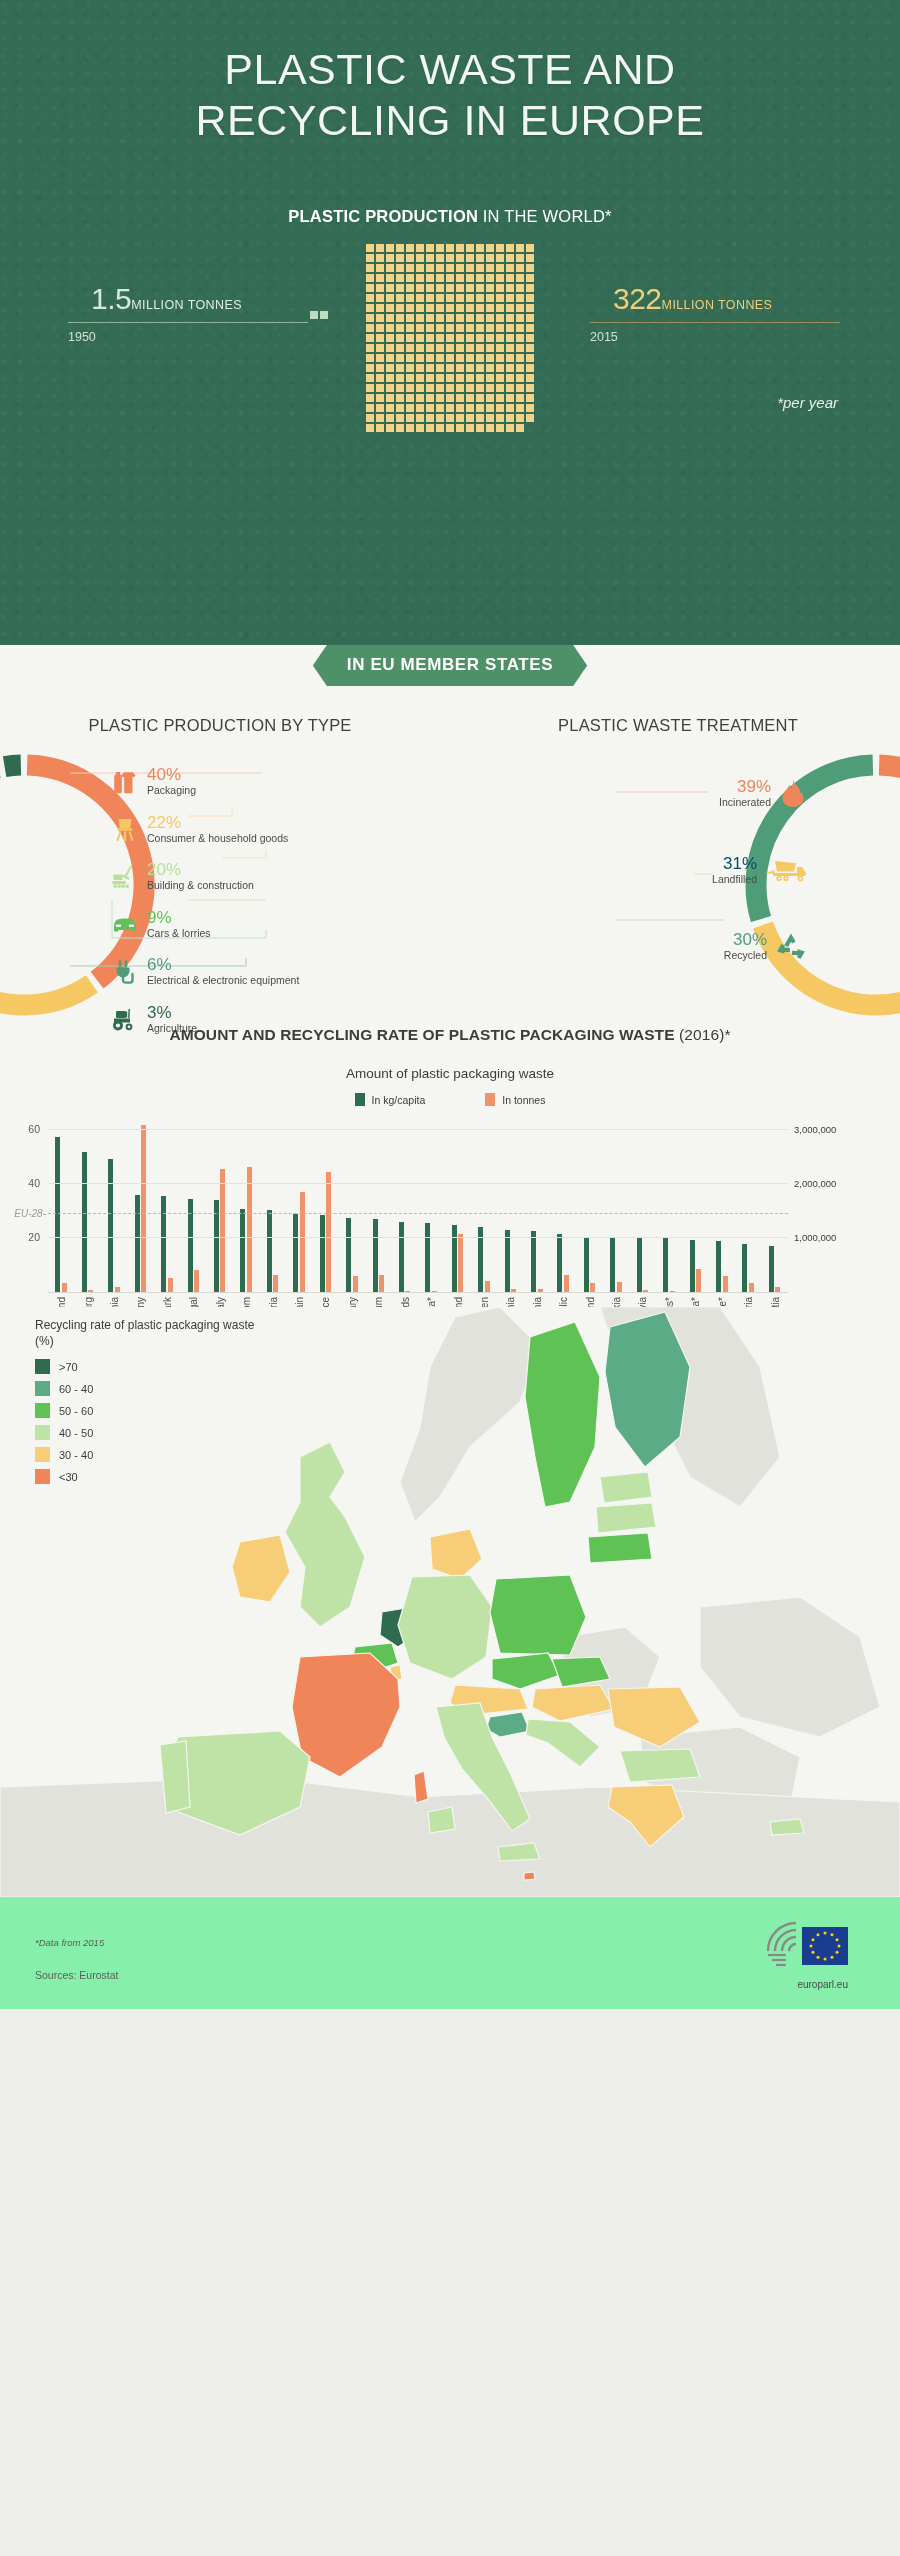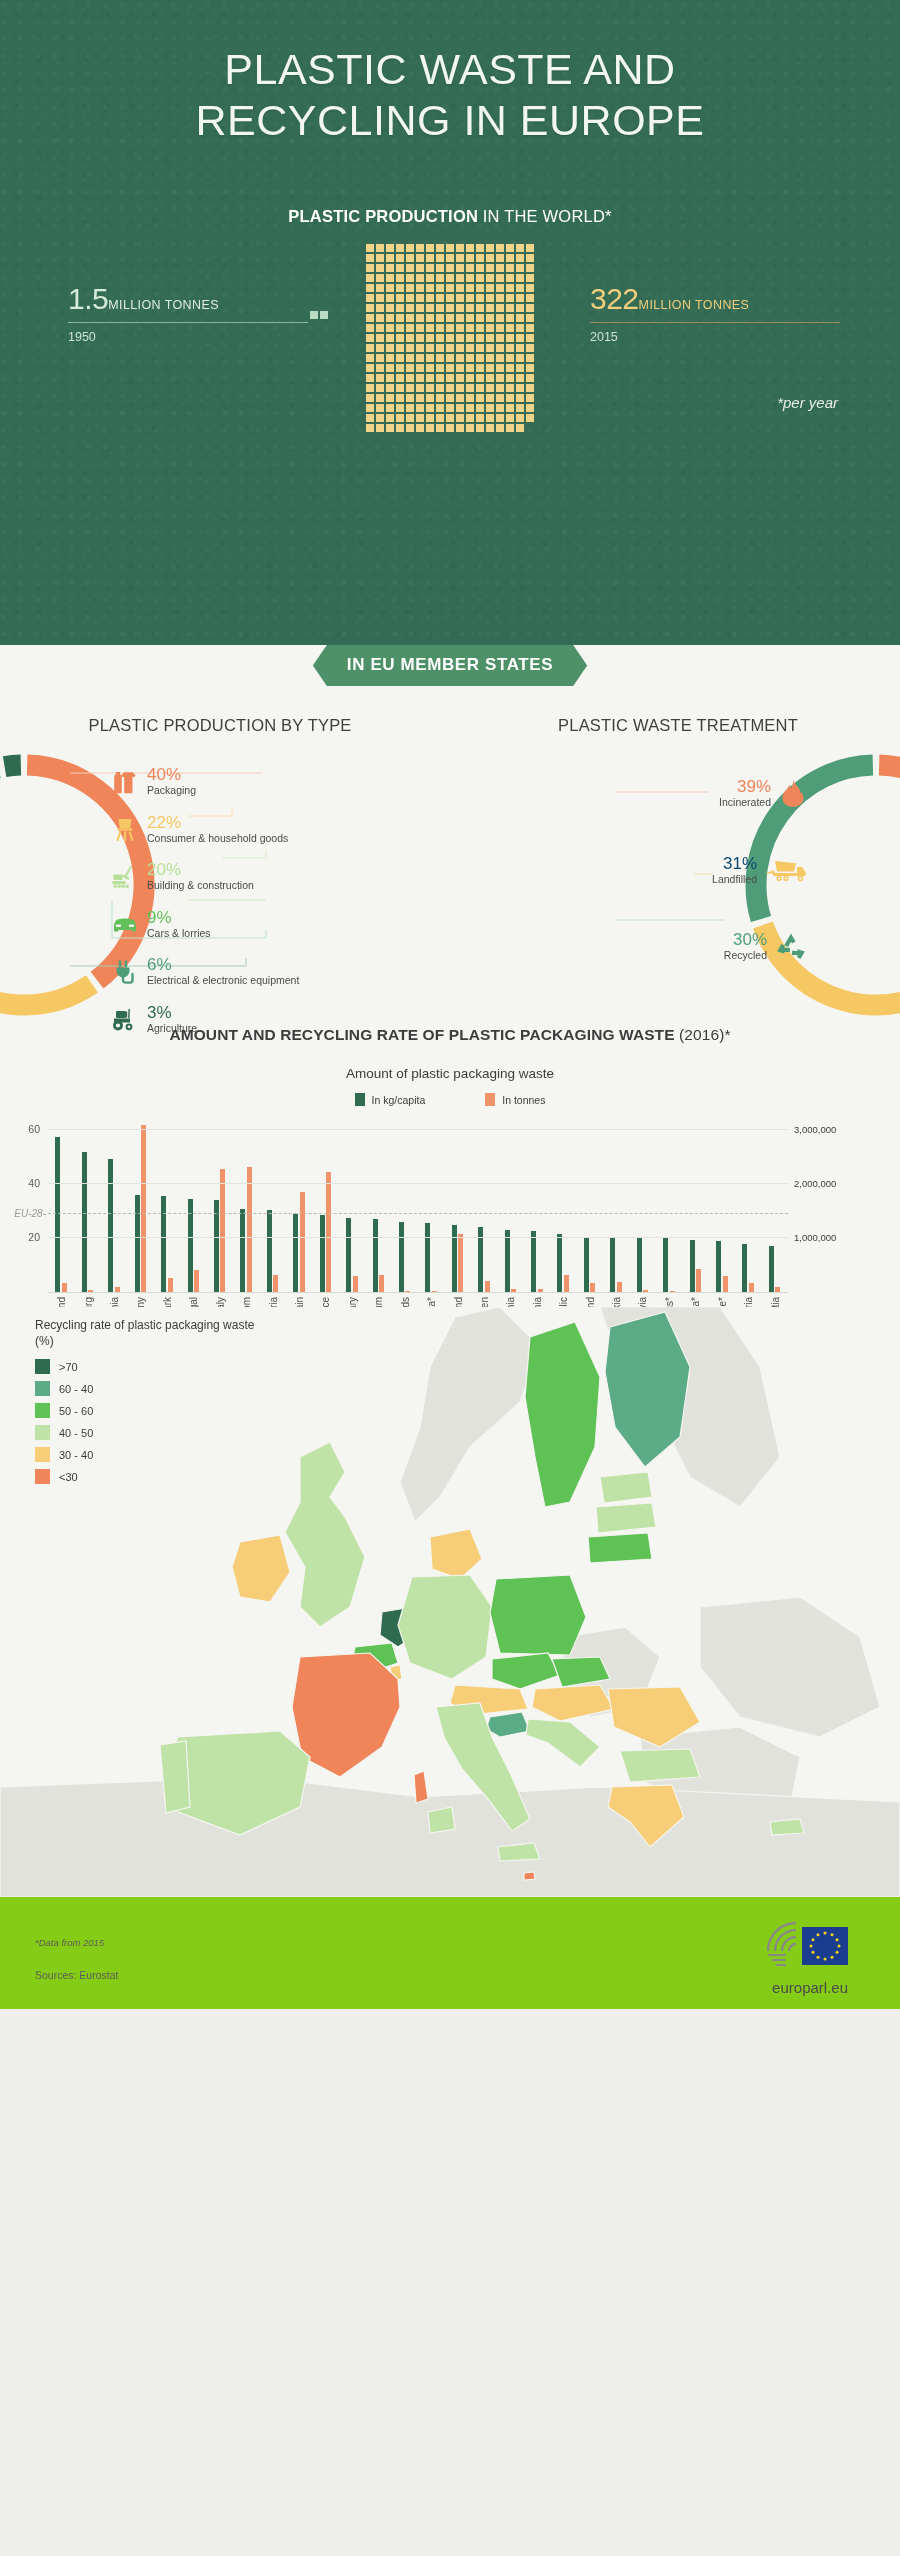--- a/index.html
+++ b/index.html
@@ -68,21 +68,21 @@
   .grid-small {
     position: absolute;
     left: 310px; top: 67px;
     display: flex; gap: 2px;
   }
   .grid-small i { display:block; width:8px; height:8px; background:#b9dcc2; }
 
   .side { position: absolute; top: 38px; }
   .side.left  { left: 68px;  width: 240px; text-align: left; }
   .side.right { right: 60px; width: 250px; text-align: left; }
-  .big-num { font-size: 30px; font-weight: 400; letter-spacing: -.5px; }
+  .big-num { font-size: 30px; font-weight: 400; letter-spacing: -.5px; margin-left: 23px; }
   .left .big-num { color: #d6ead9; }
   .right .big-num { color: #f0cf7c; }
   .unit { font-size: 12.5px; letter-spacing: .4px; }
   .left .unit { color: #dfeee2; }
   .right .unit { color: #f0cf7c; }
   .rule { height: 1px; margin-top: 6px; }
   .left .rule { background: #8fb79c; }
   .right .rule { background: #9a8f63; }
   .year { font-size: 12.5px; color: #cfe2d4; margin-top: 7px; }
   .per-year {
@@ -186,25 +186,25 @@
   .map-legend { position: absolute; left: 35px; top: 10px; z-index: 5; }
   .ml-title { font-size: 12px; color: #3c3c3c; line-height: 1.35; max-width: 230px; font-weight: 400; }
   .ml-rows { margin-top: 10px; }
   .ml-row { display: flex; align-items: center; gap: 9px; margin-bottom: 7px; }
   .ml-sw { width: 15px; height: 15px; display: block; }
   .ml-lab { font-size: 11px; color: #3c3c3c; }
 
   .map-canvas { position: absolute; left: 0; top: 0; width: 900px; height: 590px; }
 
   
-  .footer { position: relative; height: 112px; background: #84cc16; }
+  .footer { position: relative; height: 112px; background: #86efac; }
   .foot-note { position: absolute; left: 35px; top: 40px; font-size: 9.5px; font-style: italic; color: #5d5d57; }
   .foot-src  { position: absolute; left: 35px; top: 72px; font-size: 10.5px; color: #5d5d57; }
   .foot-logo { position: absolute; right: 42px; top: 18px; width: 120px; height: 62px; }
-  .foot-url  { position: absolute; right: 52px; top: 82px; font-size: 15px; color: #4a4a4a; }
+  .foot-url  { position: absolute; right: 52px; top: 82px; font-size: 10px; color: #4a4a4a; }
 </style>
 </head>
 <body>
 
 <div class="hero">
   <div class="hero-title">
     <div>PLASTIC WASTE AND</div>
     <div>RECYCLING IN EUROPE</div>
   </div>
 

